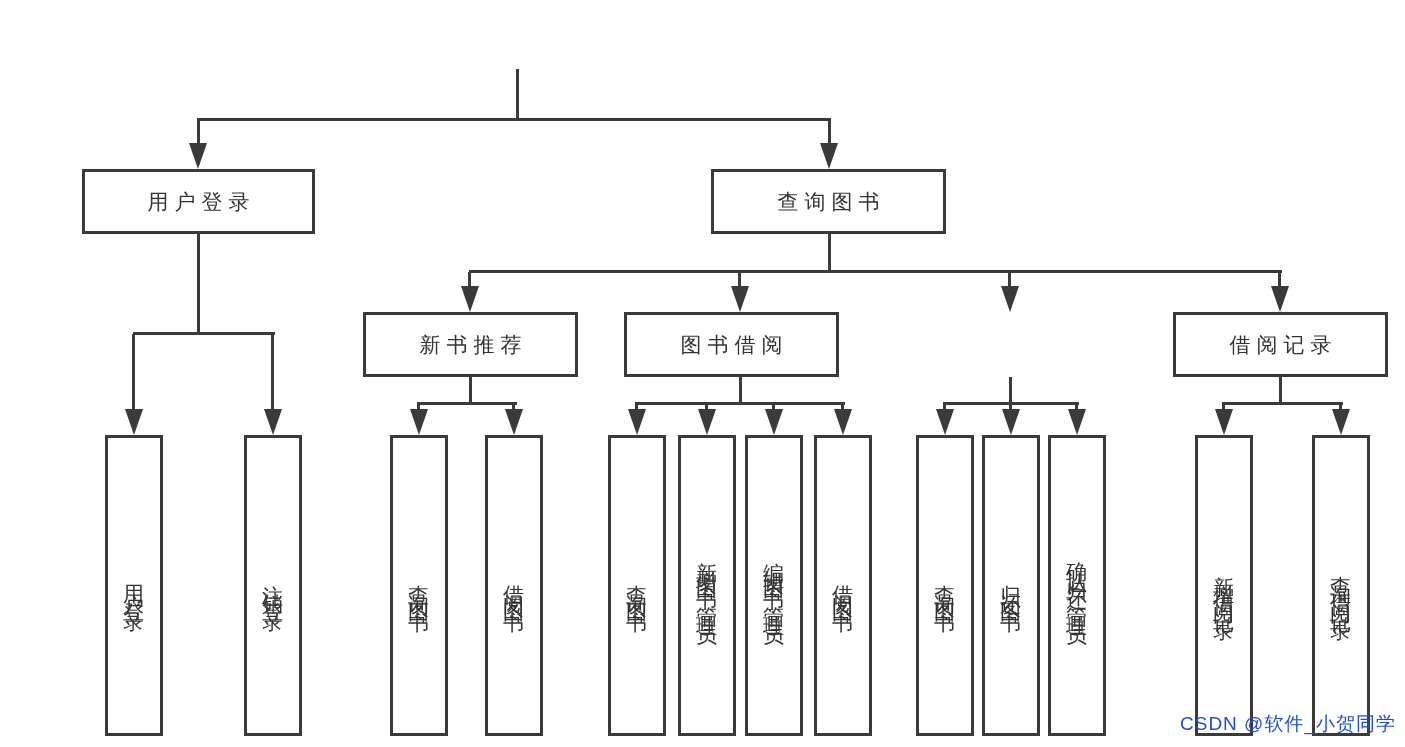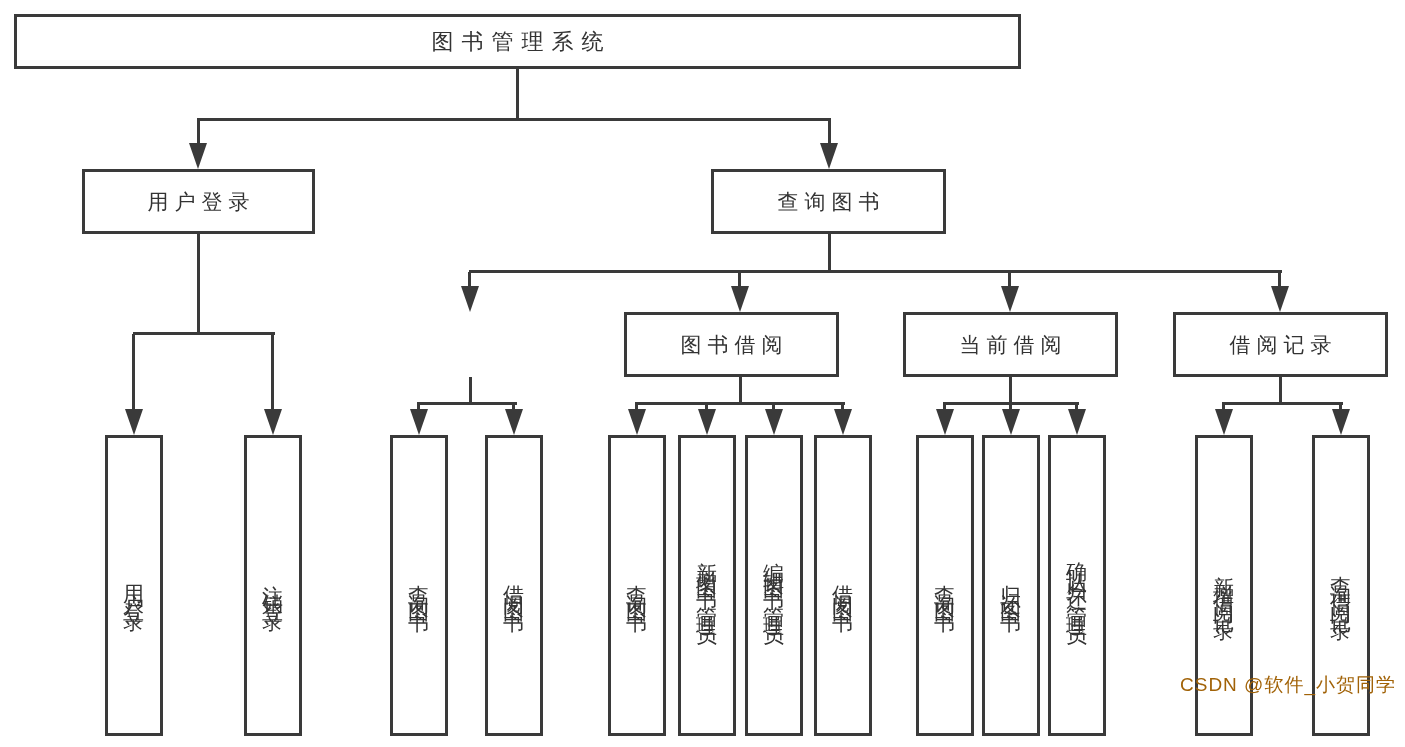--- a/index.html
+++ b/index.html
@@ -20,36 +20,35 @@
     font-size:21px;letter-spacing:9px;line-height:1.1;
   }
   .vline{position:absolute;width:3px;background:#3a3a3a;}
   .hline{position:absolute;height:3px;background:#3a3a3a;}
   .arrow{
     position:absolute;width:0;height:0;
     border-left:9px solid transparent;border-right:9px solid transparent;
     border-top:26px solid #3a3a3a;
   }
   .watermark{
-    position:absolute;left:1180px;top:672px;font-size:19px;
-    color:#a16207;letter-spacing:1px;white-space:nowrap;z-index:5;
+    position:absolute;left:1180px;top:711px;font-size:19px;
+    color:#1d4ed8;letter-spacing:1px;white-space:nowrap;z-index:5;
   }
 </style>
 </head>
 <body>
 
 <div class="canvas">
 
-  <div class="box hbox rootbox" style="left:14px;top:14px;width:1007px;height:55px;">图书管理系统</div>
 
   <div class="box hbox" style="left:82px;top:169px;width:233px;height:65px;">用户登录</div>
   <div class="box hbox" style="left:711px;top:169px;width:235px;height:65px;">查询图书</div>
 
+  <div class="box hbox" style="left:363px;top:312px;width:215px;height:65px;">新书推荐</div>
   <div class="box hbox" style="left:624px;top:312px;width:215px;height:65px;">图书借阅</div>
-  <div class="box hbox" style="left:903px;top:312px;width:215px;height:65px;">当前借阅</div>
   <div class="box hbox" style="left:1173px;top:312px;width:215px;height:65px;">借阅记录</div>
 
   <div class="box vbox" style="left:105px;top:435px;width:58px;height:301px;">用户登录</div>
   <div class="box vbox" style="left:244px;top:435px;width:58px;height:301px;">注销登录</div>
 
   <div class="box vbox" style="left:390px;top:435px;width:58px;height:301px;">查询图书</div>
   <div class="box vbox" style="left:485px;top:435px;width:58px;height:301px;">借阅图书</div>
 
   <div class="box vbox" style="left:608px;top:435px;width:58px;height:301px;">查询图书</div>
   <div class="box vbox" style="left:678px;top:435px;width:58px;height:301px;">新增图书（管理员）</div>

